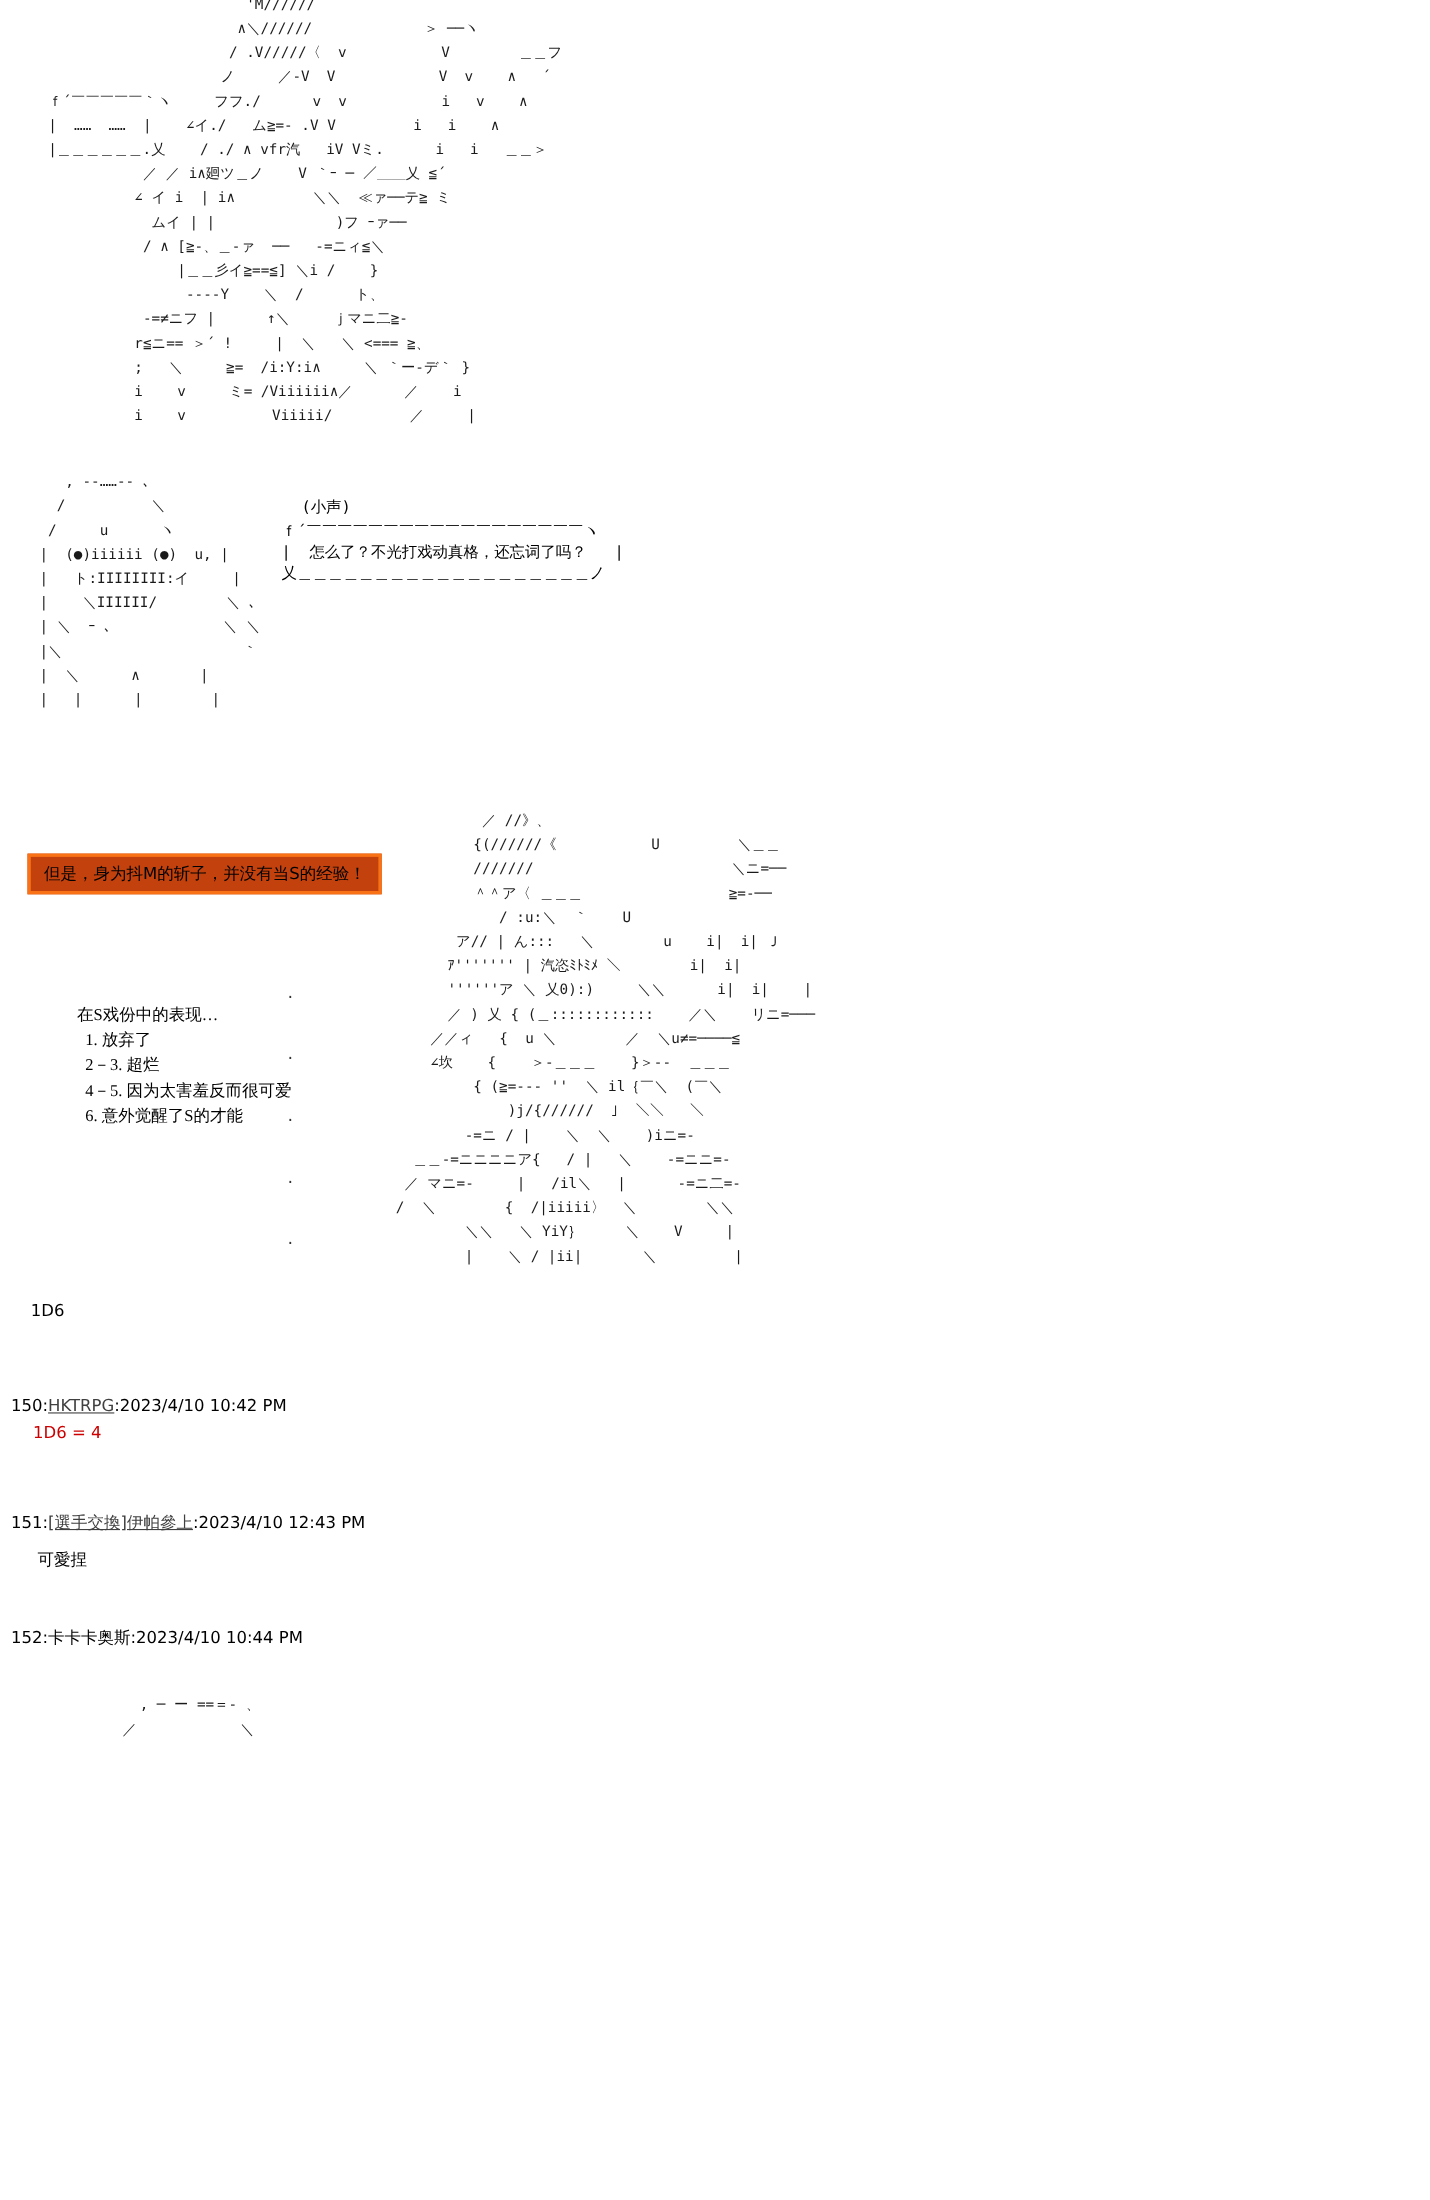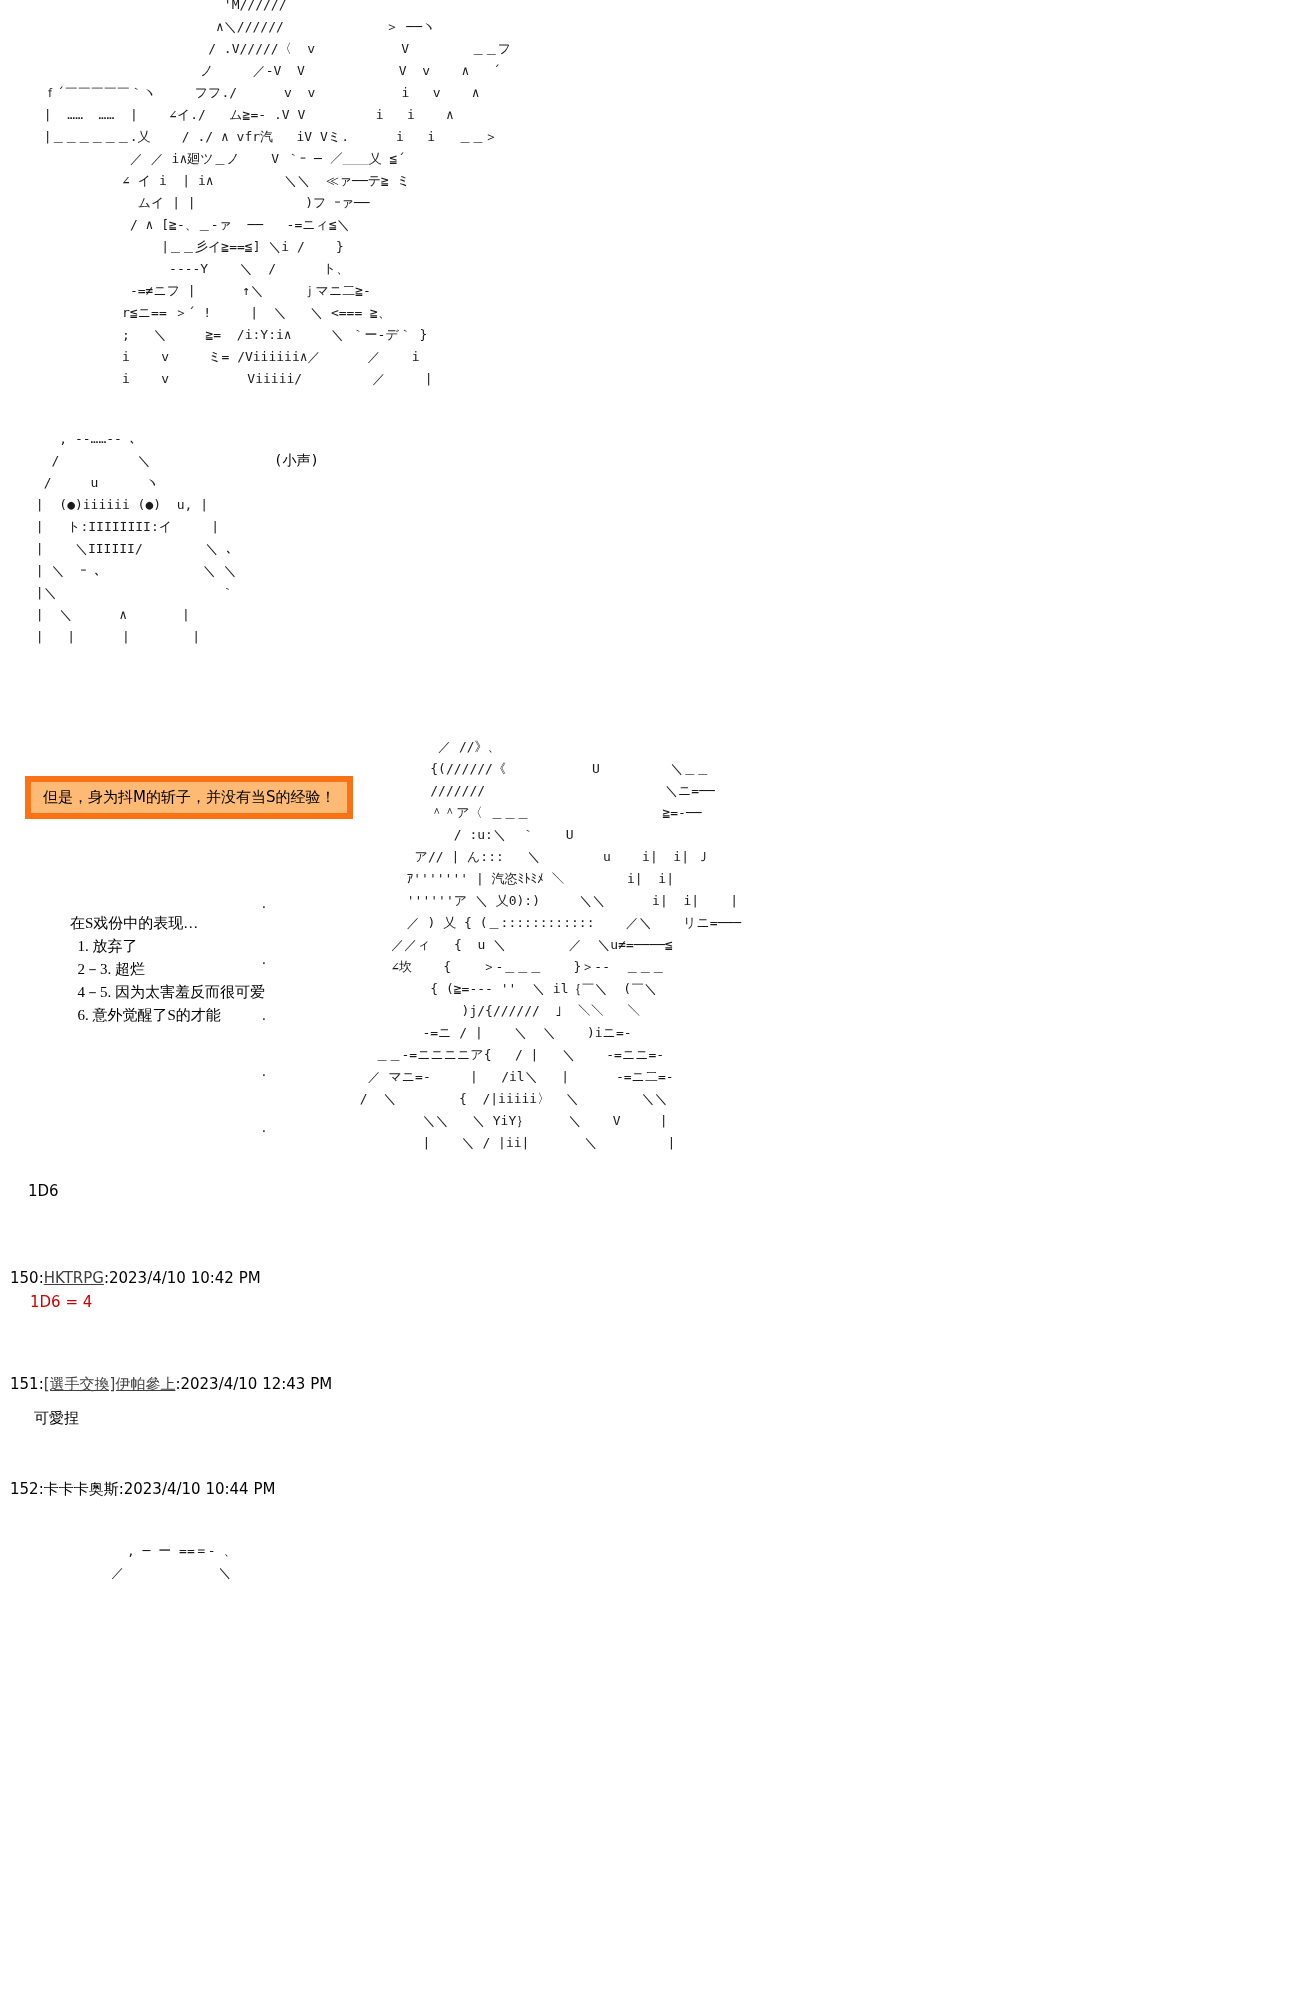--- a/index.html
+++ b/index.html
@@ -28,25 +28,25 @@
     color:#000000;
   }
   .label {
     position:absolute;
     font-family:"DejaVu Sans Mono", monospace;
     font-size:14px;
     color:#000000;
   }
   .quote-box {
     position:absolute;
-    border:6px solid #f97316;
+    border:3px solid #f97316;
     padding:6px 12px;
     font-size:15px;
     font-family:"DejaVu Sans", sans-serif;
-    background:#fdba74;
+    background:#c2410c;
     color:#000000;
     white-space:nowrap;
   }
   pre.list {
     position:absolute;
     margin:0;
     font-family:Liberation Serif, serif;
     font-size:15px;
     line-height:23px;
     white-space:pre;
@@ -116,20 +116,23 @@
  |  (●)iiiiii (●)  u, |
  |   ト:IIIIIIII:イ     |
  |    ＼IIIIII/        ＼ ､
  | ＼  ｰ ､             ＼ ＼
  |＼                     ｀
  |  ＼      ∧       |
  |   |      |        |</pre>
 
   <div class="label" style="left:274px; top:452px;">(小声)</div>
 
+  <pre class="aa bubble" style="left:256px; top:474px;">ｆ´￣￣￣￣￣￣￣￣￣￣￣￣￣￣￣￣￣￣ヽ
+|  怎么了？不光打戏动真格，还忘词了吗？   |
+乂＿＿＿＿＿＿＿＿＿＿＿＿＿＿＿＿＿＿＿ノ</pre>
 
 
   <div class="quote-box" style="left:25px; top:776px;">但是，身为抖M的斩子，并没有当S的经验！</div>
 
   <pre class="list" style="left:70px; top:912px;">在S戏份中的表现…
   1. 放弃了
   2－3. 超烂
   4－5. 因为太害羞反而很可爱
   6. 意外觉醒了S的才能</pre>
 

